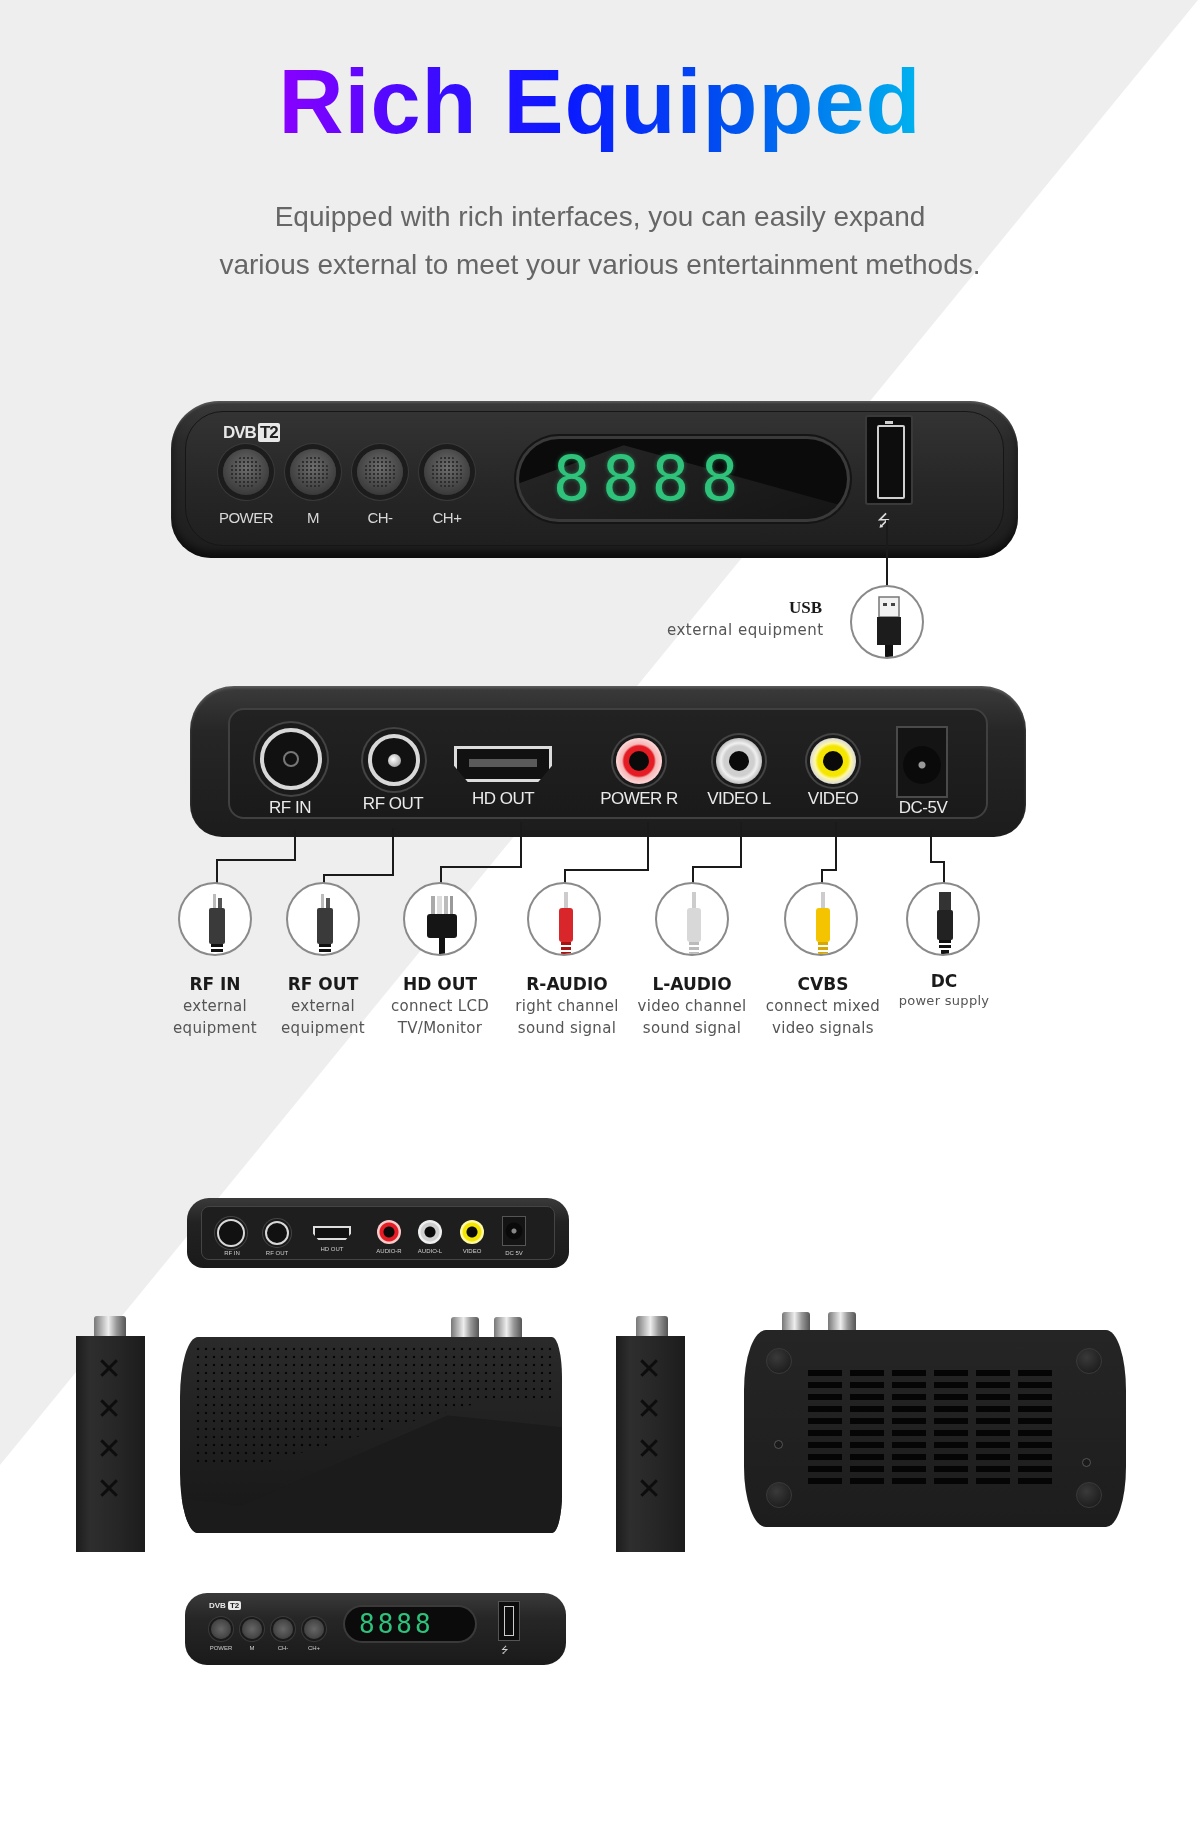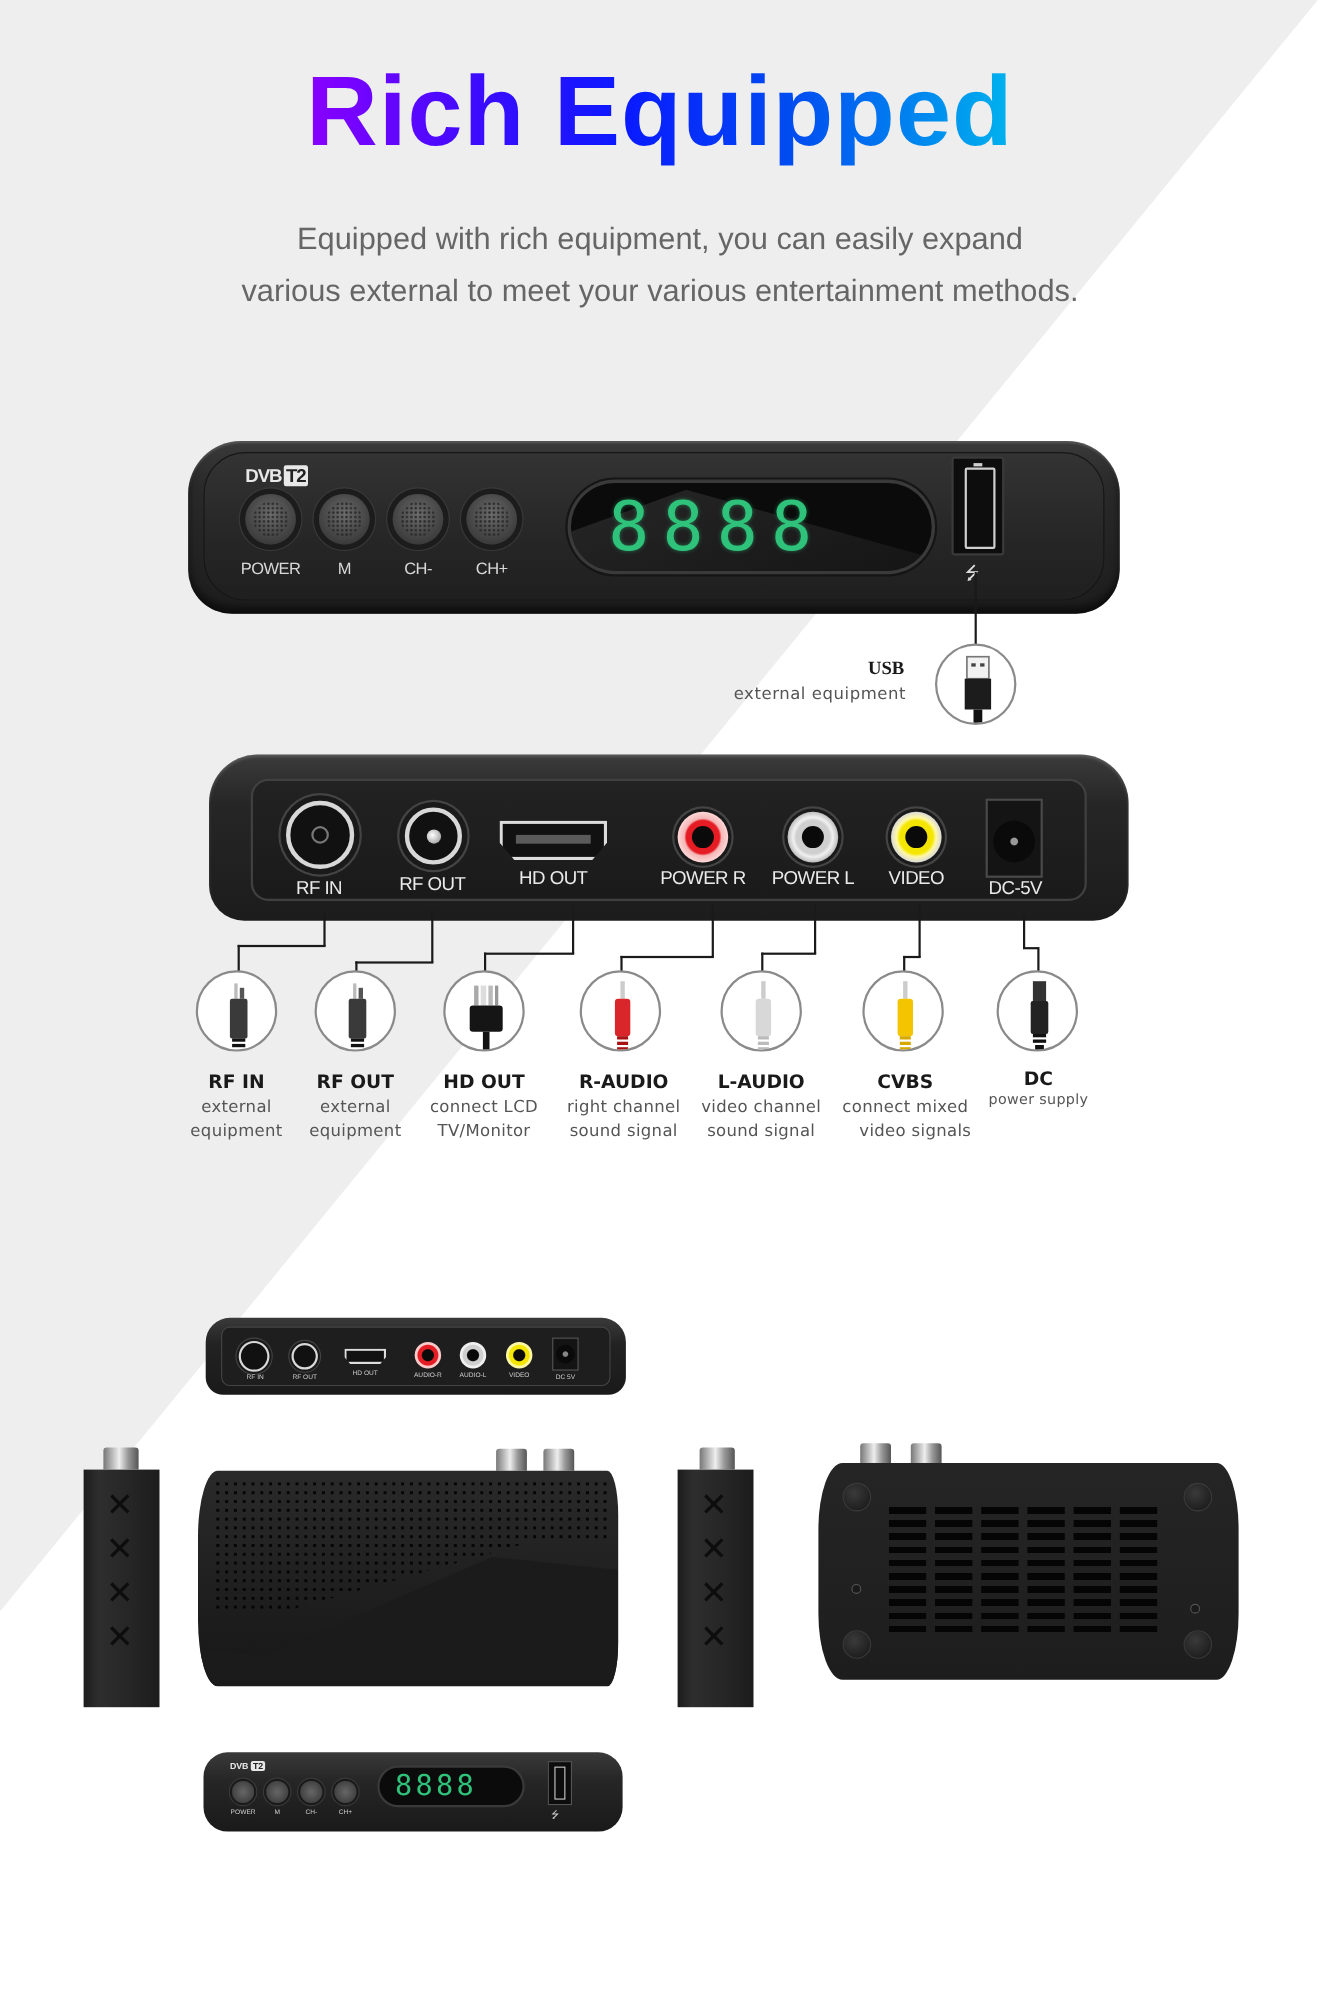--- a/index.html
+++ b/index.html
@@ -236,21 +236,21 @@
     position: absolute; left: 14px; top: 2px; font-family: "DejaVu Sans Mono", monospace; font-size: 26px;
     color: #2fc27a; letter-spacing: 3px; line-height: 30px;
   }
 </style>
 </head>
 <body>
 
 <div class="bg-diagonal"></div>
 
 <h1 class="title"><span>Rich Equipped</span></h1>
-<p class="subtitle sub1">Equipped with rich equipment, you can easily expand</p>
+<p class="subtitle sub1">Equipped with rich interfaces, you can easily expand</p>
 <p class="subtitle sub2">various external to meet your various entertainment methods.</p>
 
 <div class="front-dev">
   <div class="face"></div>
   <div class="logo"><span>DVB</span><span class="t2">T2</span></div>
 
   <div class="btn-grill" style="left:52px;top:48px;"></div>
   <div class="btn-grill" style="left:119px;top:48px;"></div>
   <div class="btn-grill" style="left:186px;top:48px;"></div>
   <div class="btn-grill" style="left:253px;top:48px;"></div>
@@ -293,21 +293,21 @@
   <div class="hdmi-port" style="left:264px;top:60px;"></div>
   <div class="rca-jack" style="left:426px;top:52px;background:radial-gradient(circle,#e51c23 0 15px,#f4b6b6 17px,#ffd7d7 23px);"></div>
   <div class="rca-jack" style="left:526px;top:52px;background:radial-gradient(circle,#cfcfcf 0 15px,#f0f0f0 18px,#bdbdbd 23px);"></div>
   <div class="rca-jack" style="left:620px;top:52px;background:radial-gradient(circle,#f4e600 0 15px,#fff8a6 18px,#d9d9d9 23px);"></div>
   <div class="dc-jack" style="left:706px;top:40px;"></div>
 
   <div class="port-label" style="left:60px;top:112px;width:80px;">RF IN</div>
   <div class="port-label" style="left:163px;top:108px;width:80px;">RF OUT</div>
   <div class="port-label" style="left:273px;top:103px;width:80px;">HD OUT</div>
   <div class="port-label" style="left:404px;top:103px;width:90px;">POWER  R</div>
-  <div class="port-label" style="left:504px;top:103px;width:90px;">POWER  L</div>
+  <div class="port-label" style="left:504px;top:103px;width:90px;">VIDEO  L</div>
   <div class="port-label" style="left:603px;top:103px;width:80px;">VIDEO</div>
   <div class="port-label" style="left:693px;top:112px;width:80px;">DC-5V</div>
 </div>
 
 <div>
   <div class="line" style="left:294px;top:830px;width:2px;height:30px;"></div>
   <div class="line" style="left:216px;top:859px;width:80px;height:2px;"></div>
   <div class="line" style="left:216px;top:859px;width:2px;height:24px;"></div>
 
   <div class="line" style="left:392px;top:828px;width:2px;height:47px;"></div>
@@ -417,21 +417,21 @@
 <div class="plug-title" style="left:507px;top:974px;">R-AUDIO</div>
 <div class="plug-desc" style="left:507px;top:995px;">right channel</div>
 <div class="plug-desc" style="left:507px;top:1017px;">sound signal</div>
 
 <div class="plug-title" style="left:632px;top:974px;">L-AUDIO</div>
 <div class="plug-desc" style="left:632px;top:995px;">video channel</div>
 <div class="plug-desc" style="left:632px;top:1017px;">sound signal</div>
 
 <div class="plug-title" style="left:763px;top:974px;">CVBS</div>
 <div class="plug-desc" style="left:763px;top:995px;">connect mixed</div>
-<div class="plug-desc" style="left:763px;top:1017px;text-align:right;">video signals</div>
+<div class="plug-desc" style="left:763px;top:1017px;">video signals</div>
 
 <div class="plug-title" style="left:884px;top:971px;">DC</div>
 <div class="plug-desc" style="left:884px;top:990px;font-size:13px;">power supply</div>
 
 <div class="mini-back">
   <div class="face"></div>
   <div class="rf-jack" style="left:30px;top:21px;width:28px;height:28px;border-width:2px;box-shadow:0 0 0 2px #1a1a1a,0 0 0 3px #444;"></div>
   <div class="rf-jack" style="left:78px;top:23px;width:24px;height:24px;border-width:2px;box-shadow:0 0 0 2px #1a1a1a,0 0 0 3px #444;"></div>
   <div style="position:absolute;left:126px;top:28px;width:38px;height:14px;border:2px solid #ddd;background:#111;clip-path:polygon(0 0,100% 0,100% 55%,86% 100%,14% 100%,0 55%);"></div>
   <div style="position:absolute;left:190px;top:22px;width:24px;height:24px;border-radius:50%;background:radial-gradient(circle,#0a0a0a 0 5px,#e51c23 6px 9px,#fbcaca 10px);"></div>

